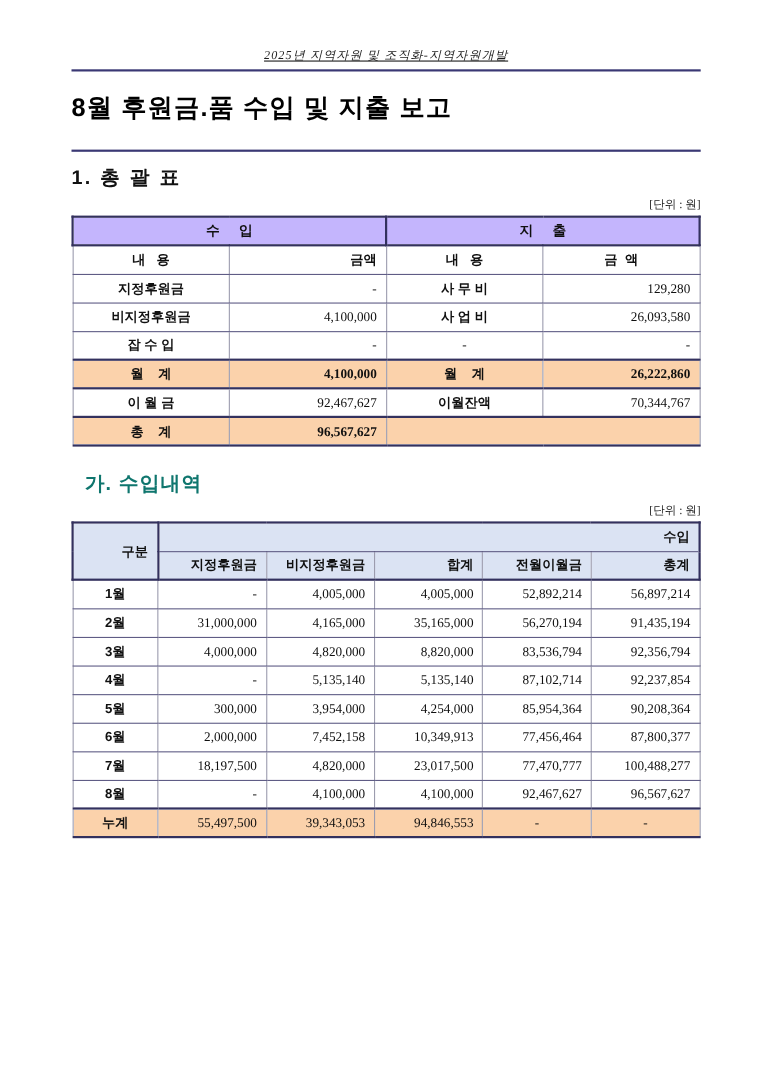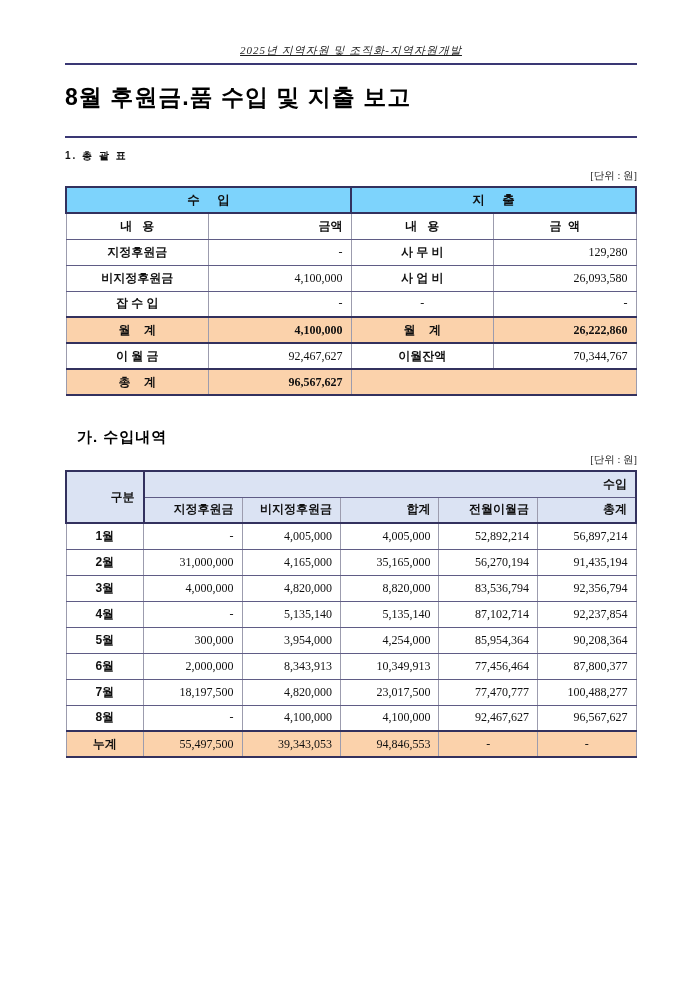--- a/index.html
+++ b/index.html
@@ -34,42 +34,42 @@
     text-align:center; background:#dfe5f7; border:2px solid #3c3a70;
     font-size:15px; vertical-align:middle; color:#1a1a3c;
   }
   .sec-label {
     display:inline-block; margin-left:14px; vertical-align:middle;
     font-family:"Liberation Sans", sans-serif; font-weight:bold;
     font-size:15px; letter-spacing:1px; color:#111;
   }
   .sub-head {
     font-family:"Liberation Sans", sans-serif; font-weight:bold;
-    font-size:10px; letter-spacing:2px; margin-top:11px; color:#111;
+    font-size:18px; letter-spacing:2px; margin-top:11px; color:#111;
   }
   .sub-head2 {
     font-family:"Liberation Sans", sans-serif; font-weight:bold;
     font-size:13px; margin-top:25px; color:#111; letter-spacing:1px;
   }
   .sub-head3 {
     font-family:"Liberation Sans", sans-serif; font-weight:bold;
-    font-size:15px; margin-top:32px; margin-left:12px; color:#000000; letter-spacing:1px;
+    font-size:18px; margin-top:21px; margin-left:12px; color:#0f766e; letter-spacing:1px;
   }
   .unit { text-align:right; font-size:10.5px; margin-top:6px; margin-bottom:3px; color:#222; }
 
   
   table { border-collapse:collapse; width:100%; table-layout:fixed; }
   td {
     border:1px solid #9c9cae;
     border-top:1px solid #5f5c85; border-bottom:1px solid #5f5c85;
     height:26px; font-size:12px; padding:0 8px; color:#101010;
     overflow:hidden; white-space:nowrap;
   }
   .grp {
-    background:#7dd3fc; text-align:center; font-weight:bold;
+    background:#c4b5fd; text-align:center; font-weight:bold;
     font-family:"Liberation Sans", sans-serif; font-size:12.5px;
   }
   .hcell {
     background:#dbe3f3; text-align:right; font-weight:bold;
     font-family:"Liberation Sans", sans-serif;
   }
   .lab { text-align:center; font-weight:bold; font-family:"Liberation Sans", sans-serif; }
   .num { text-align:right; font-family:"Liberation Serif", serif; }
   .ctr { text-align:center; }
   .peach { background:#fbd2ab; }
@@ -201,21 +201,21 @@
         <td class="lab">5월</td>
         <td class="num">300,000</td>
         <td class="num">3,954,000</td>
         <td class="num">4,254,000</td>
         <td class="num">85,954,364</td>
         <td class="num">90,208,364</td>
       </tr>
       <tr>
         <td class="lab">6월</td>
         <td class="num">2,000,000</td>
-        <td class="num">8,343,913</td>
+        <td class="num">7,452,158</td>
         <td class="num">10,349,913</td>
         <td class="num">77,456,464</td>
         <td class="num">87,800,377</td>
       </tr>
       <tr>
         <td class="lab">7월</td>
         <td class="num">18,197,500</td>
         <td class="num">4,820,000</td>
         <td class="num">23,017,500</td>
         <td class="num">77,470,777</td>

